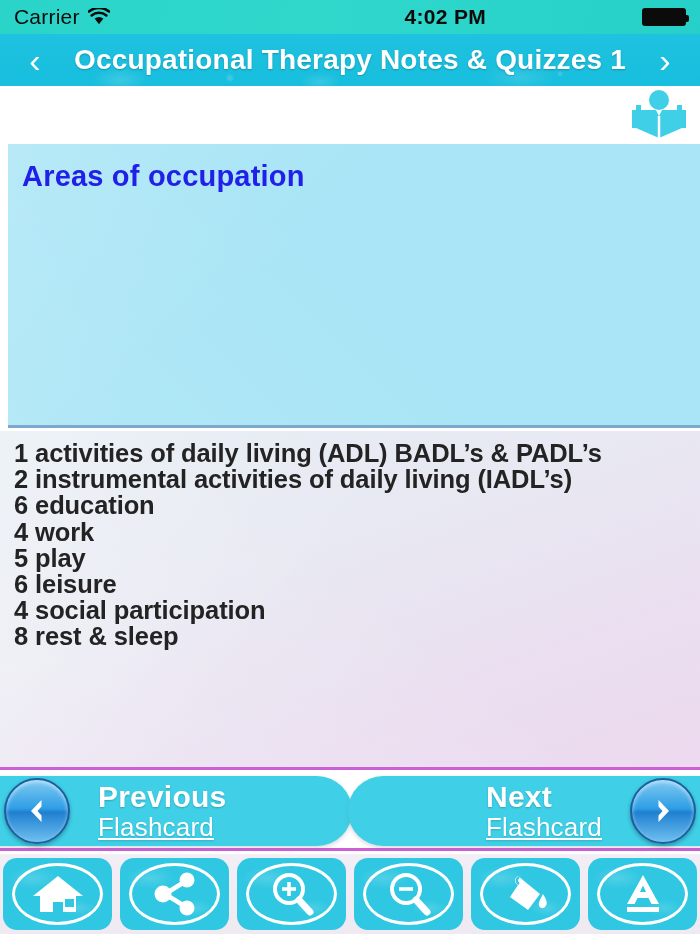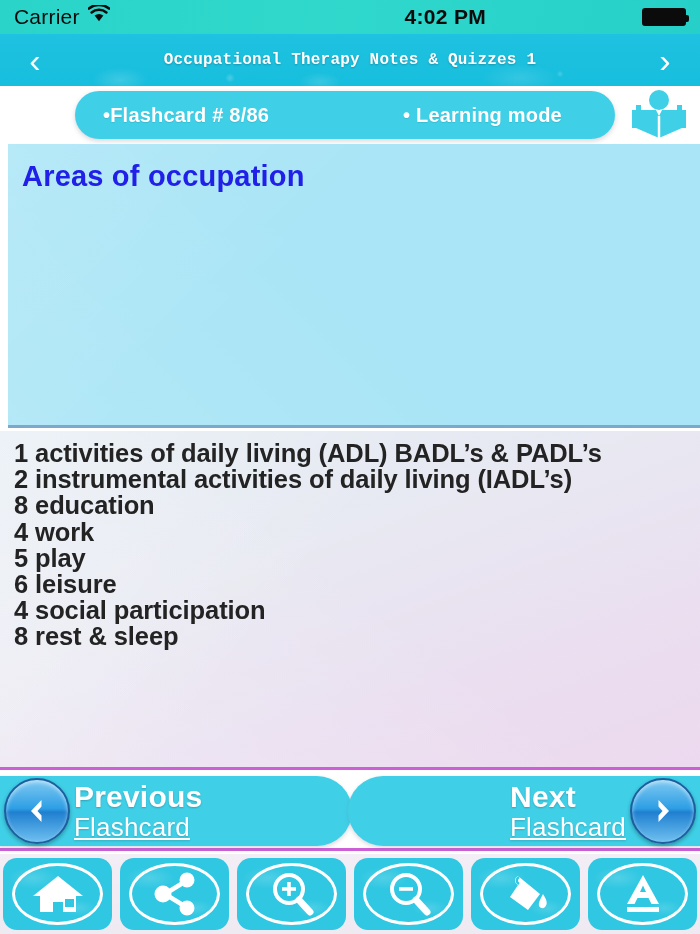--- a/index.html
+++ b/index.html
@@ -28,21 +28,21 @@
     top: 0; left: 0;
     width: 700px; height: 34px;
     background: linear-gradient(100deg, #2ad4c8 0%, #30d8cc 45%, #26d0c8 100%);
     display: flex;
     align-items: center;
     box-sizing: border-box;
     padding: 0 14px;
   }
   .sb-left {
     display: flex;
-    align-items: flex-start;
+    align-items: flex-end;
     gap: 8px;
     width: 200px;
   }
   .sb-carrier {
     font-size: 21px;
     color: #0b0b0b;
     letter-spacing: 0.2px;
   }
   .sb-center {
     flex: 1;
@@ -99,27 +99,26 @@
     font-size: 34px;
     line-height: 1;
     font-weight: 300;
     cursor: pointer;
     user-select: none;
   }
   .header-title {
     flex: 1;
     text-align: center;
     color: #ffffff;
-    font-size: 16px;
+    font-size: 28px;
     font-weight: bold;
     letter-spacing: 0.2px;
     text-shadow: 0 1px 2px rgba(0,0,0,.22);
     white-space: nowrap;
     overflow: hidden;
-    font-family: Liberation Mono, monospace;
   }
 
   
   .inforow {
     position: absolute;
     top: 86px; left: 0;
     width: 700px; height: 58px;
     background: #ffffff;
   }
   .pill {
@@ -240,21 +239,21 @@
     box-shadow: 0 2px 4px rgba(0,0,0,.30), inset 0 2px 4px rgba(255,255,255,.55);
     display: flex;
     align-items: center;
     justify-content: center;
     flex: none;
   }
   .navcircle svg { display: block; }
   .navlabels {
     color: #ffffff;
     line-height: 1;
-    padding: 0 4px;
+    padding: 0 28px;
   }
   .navlabels .l1 {
     font-size: 30px;
     font-weight: bold;
     letter-spacing: .2px;
     text-shadow: 0 1px 2px rgba(0,0,0,.22);
   }
   .navlabels .l2 {
     font-size: 26px;
     margin-top: 2px;
@@ -321,43 +320,39 @@
     </div>
   </div>
 
   <div class="header">
     <div class="chev">‹</div>
     <div class="header-title">Occupational Therapy Notes &amp; Quizzes 1</div>
     <div class="chev">›</div>
   </div>
 
   <div class="inforow">
-    <div class="pill">
-      <span class="pill-item first">•Flashcard #  8/86</span>
-      <span class="pill-item">• Learning mode</span>
-    </div>
     <div class="book-icon">
       <svg width="62" height="54" viewBox="0 0 62 54">
         <circle cx="31" cy="12" r="10" fill="#3fd0e8"></circle>
         <path d="M4 22 L8 22 L8 17 L13 17 L13 22 L28 22 L31 28 L31 50 L8 40 L4 40 Z" fill="#3fd0e8"></path>
         <path d="M58 22 L54 22 L54 17 L49 17 L49 22 L34 22 L31 28 L31 50 L54 40 L58 40 Z" fill="#3fd0e8"></path>
         <path d="M31 28 L31 50" stroke="#ffffff" stroke-width="2.5" fill="none"></path>
       </svg>
     </div>
   </div>
 
   <div class="question">
     <div class="question-text">Areas of occupation</div>
   </div>
 
   <div class="answer">
     <ul class="answer-list">
       <li>1 activities of daily living (ADL) BADL’s &amp; PADL’s</li>
       <li>2 instrumental activities of daily living (IADL’s)</li>
-      <li>8 education</li>
+      <li>6 education</li>
       <li>4 work</li>
       <li>5 play</li>
       <li>6 leisure</li>
       <li>4 social participation</li>
       <li>8 rest &amp; sleep</li>
     </ul>
   </div>
 
   <div class="navbar">
 

